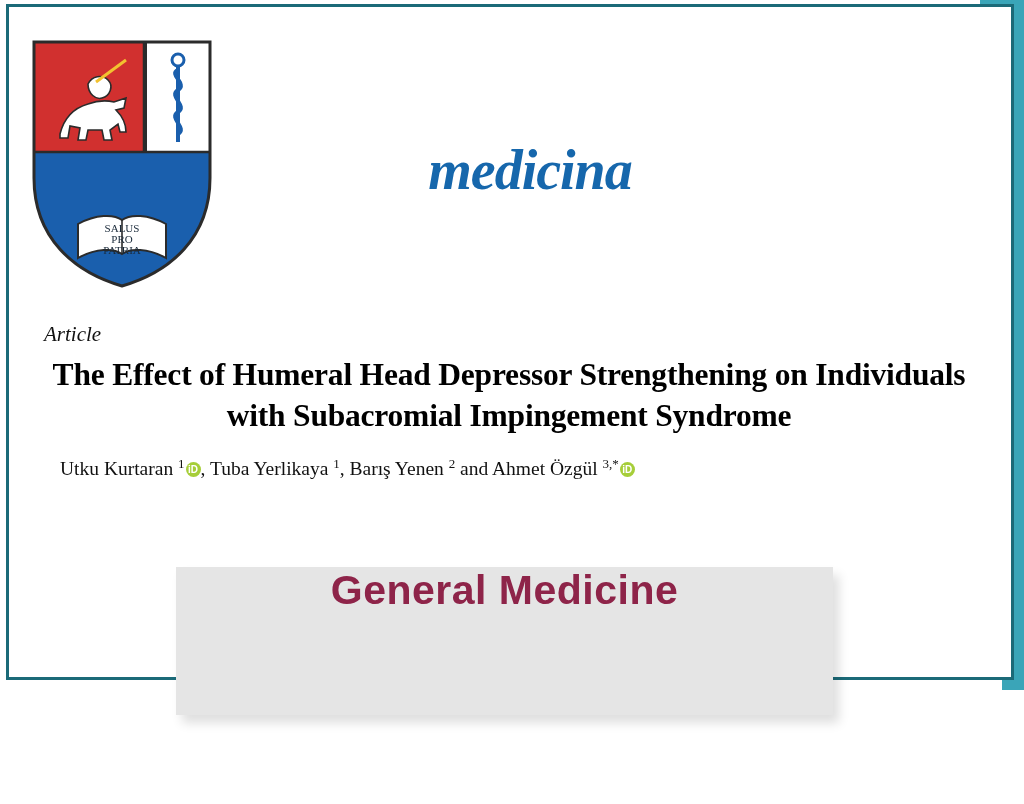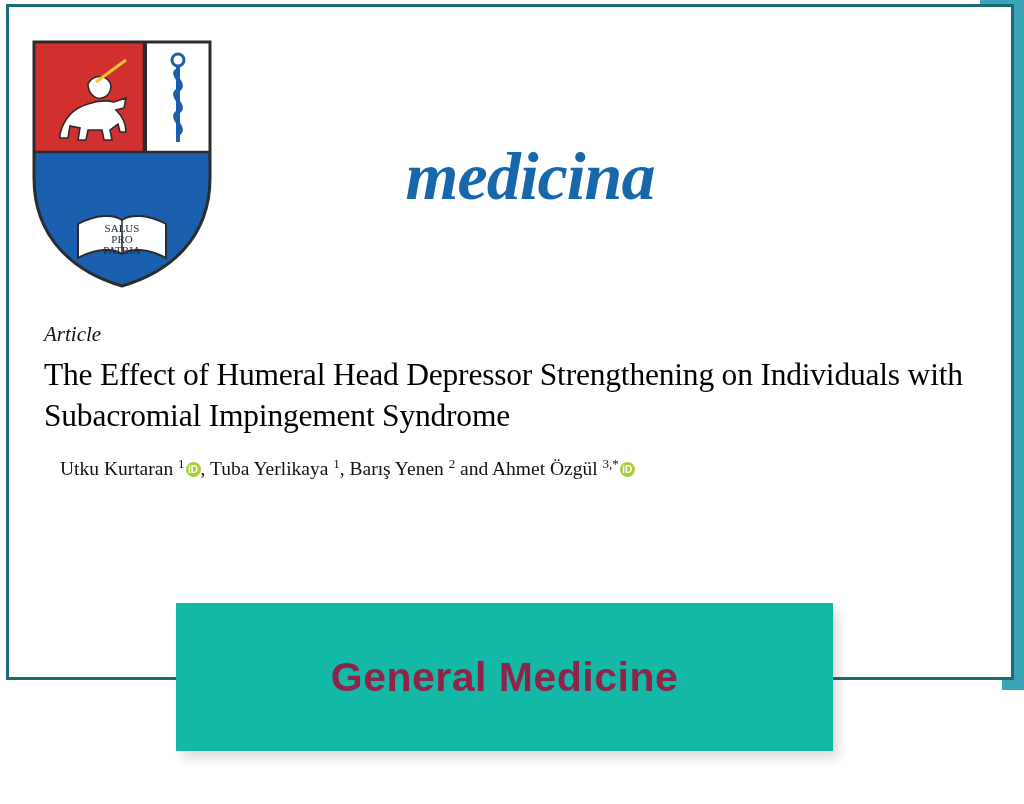--- a/index.html
+++ b/index.html
@@ -74,21 +74,21 @@
 
   .journal-title {
     position: absolute;
     left: 320px;
     top: 118px;
     width: 380px;
     text-align: center;
     font-family: "Liberation Serif", serif;
     font-style: italic;
     font-weight: bold;
-    font-size: 68px;
+    font-size: 56px;
     line-height: 1;
     color: #1667ac;
     letter-spacing: -1px;
   }
 
   .mdpi-logo {
     position: absolute;
     left: 800px;
     top: 110px;
     width: 176px;
@@ -104,26 +104,27 @@
   }
   .article-type {
     font-family: "Liberation Serif", serif;
     font-style: italic;
     font-size: 21px;
     color: #111111;
     margin: 0 0 8px 0;
   }
   .article-title {
     font-family: "Liberation Serif", serif;
-    font-weight: normal;
+    font-weight: bold;
     font-size: 31.5px;
     line-height: 1.30;
     color: #000000;
     margin: 0 0 12px 0;
     letter-spacing: -0.2px;
+    text-align: center;
   }
   .authors {
     font-family: "Liberation Serif", serif;
     font-size: 19.5px;
     color: #111111;
     margin: 18px 0 0 16px;
     line-height: 1.4;
   }
   .authors sup {
     font-size: 13px;
@@ -142,26 +143,26 @@
     line-height: 15px;
     text-align: center;
     vertical-align: 2px;
     margin-left: 1px;
   }
 
   
   .subject-banner {
     position: absolute;
     left: 176px;
-    top: 603px;
+    top: 567px;
     width: 657px;
     height: 148px;
-    background: #14b8a6;
+    background: #e5e5e5;
     display: flex;
-    align-items: center;
+    align-items: flex-start;
     justify-content: center;
     box-shadow: 6px 8px 10px rgba(0,0,0,0.13);
   }
   .subject-banner-text {
     font-family: "Liberation Sans", sans-serif;
     font-weight: bold;
     font-size: 41px;
     color: #8e2449;
     letter-spacing: 0.5px;
   }

